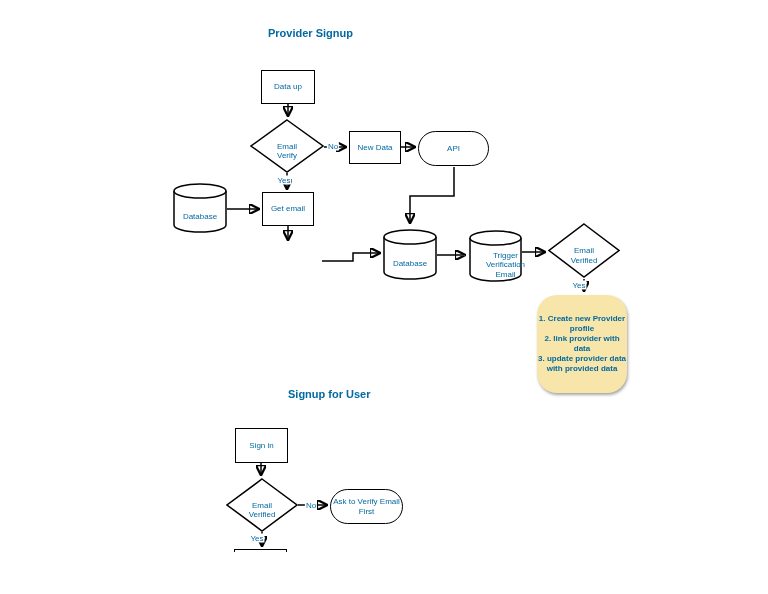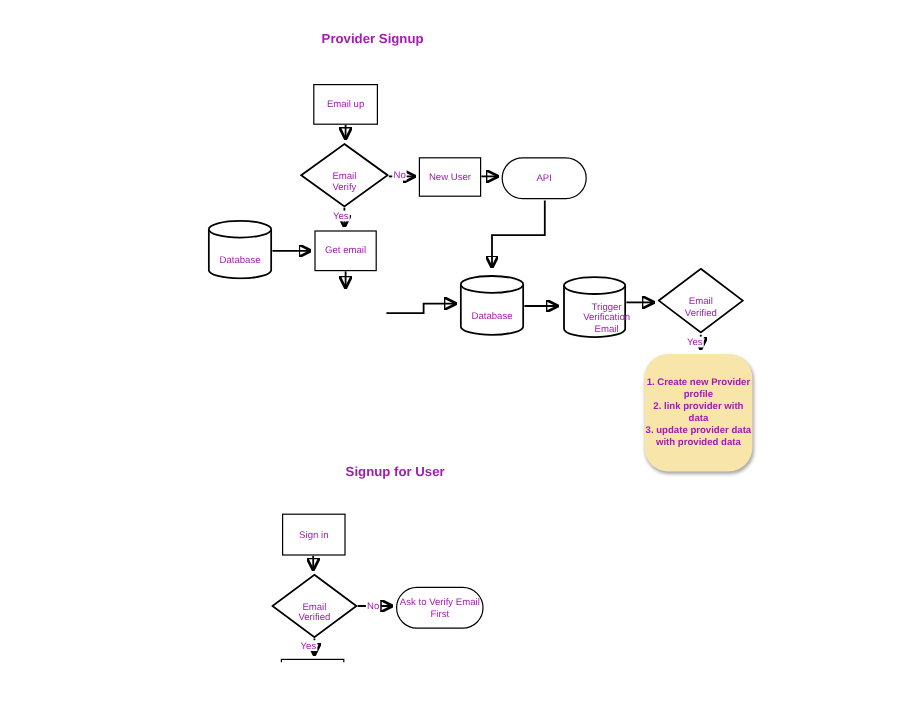--- a/index.html
+++ b/index.html
@@ -1,17 +1,17 @@
 <!DOCTYPE html>
 <html><head>
 <meta charset="utf-8">
 <style>
   html,body{margin:0;padding:0;background:#fff;}
   #canvas{position:relative;width:768px;height:552px;background:#ffffff;
-    font-family:"Liberation Sans",sans-serif;color:#a21caf;overflow:hidden;}
+    font-family:"Liberation Sans",sans-serif;color:#0369a1;overflow:hidden;}
   .title{position:absolute;font-size:11px;font-weight:bold;white-space:nowrap;z-index:3;}
   .node{position:absolute;box-sizing:border-box;display:flex;align-items:center;justify-content:center;
     text-align:center;font-size:8px;line-height:9.5px;white-space:pre-line;z-index:2;}
   .rect{border:1.5px solid #000;background:#fff;}
   .stadium{border:1.5px solid #000;background:#fff;border-radius:18px;}
   .shape{background:transparent;}
   .shape svg{position:absolute;left:0;top:0;}
   .shape .lbl{position:relative;z-index:1;margin-top:10px;}
   .cyl .lbl{padding-top:8px;}
   .note{position:absolute;box-sizing:border-box;display:flex;align-items:center;justify-content:center;
@@ -46,33 +46,33 @@
     <path d="M584 279 V290" marker-end="url(#arw)"></path>
     <path d="M261 463 V474" marker-end="url(#arw)"></path>
     <path d="M298 505 H326" marker-end="url(#arw)"></path>
     <path d="M262 532 V545" marker-end="url(#arw)"></path>
   </svg>
 
   <div class="title" style="left:268px;top:27px;">Provider Signup</div>
   <div class="title" style="left:288px;top:388px;">Signup for User</div>
 
   <div class="node rect" style="left:261px;top:70px;width:54px;height:34px;">
-    <span class="lbl">Email up</span>
+    <span class="lbl">Data up</span>
   </div>
 
   <div class="node shape" style="left:250px;top:119px;width:74px;height:54px;">
     <svg width="74" height="54">
       <polygon points="37,1 73,27 37,53 1,27" fill="#fff" stroke="#000" stroke-width="1.5"></polygon>
     </svg>
     <span class="lbl">Email
 Verify</span>
   </div>
 
   <div class="node rect" style="left:349px;top:131px;width:52px;height:33px;">
-    <span class="lbl">New User</span>
+    <span class="lbl">New Data</span>
   </div>
 
   <div class="node stadium" style="left:418px;top:131px;width:71px;height:35px;">
     <span class="lbl">API</span>
   </div>
 
   <div class="node shape cyl" style="left:173px;top:183px;width:54px;height:50px;">
     <svg width="54" height="50">
       <path d="M1 8 L1 42 A26 7 0 0 0 53 42 L53 8" fill="#fff" stroke="#000" stroke-width="1.5"></path>
       <ellipse cx="27" cy="8" rx="26" ry="7" fill="#fff" stroke="#000" stroke-width="1.5"></ellipse>

